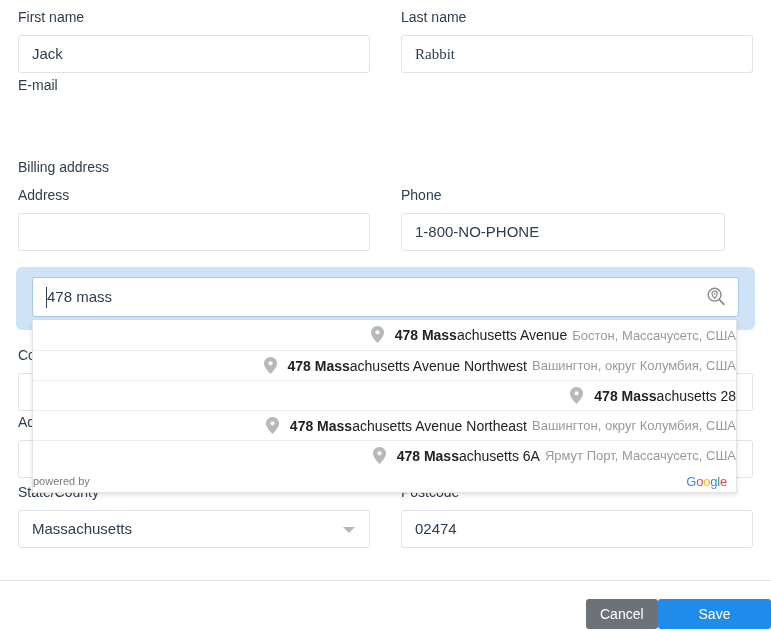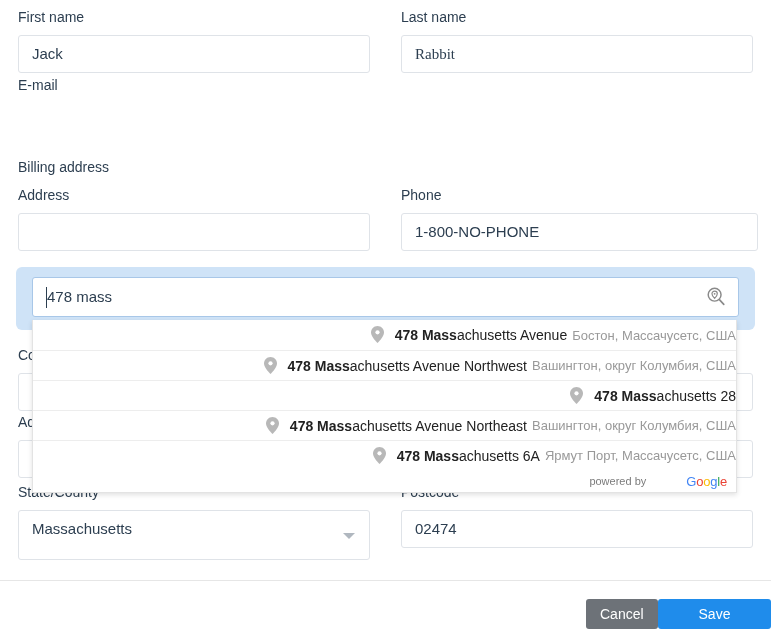--- a/index.html
+++ b/index.html
@@ -40,21 +40,21 @@
     white-space: nowrap;
     overflow: hidden;
   }
   .text-input.empty { color: #919eab; }
 
   .select-wrap {
     position: absolute;
     border: 1px solid #dfe3e8;
     border-radius: 3px;
     background: #fff;
-    height: 50px;
+    height: 38px;
   }
   .select-wrap .sel-value {
     font-size: 15px;
     color: #2c3e50;
     line-height: 36px;
     padding-left: 13px;
     white-space: nowrap;
   }
   .caret {
     position: absolute;
@@ -133,25 +133,24 @@
   .ac-main b { font-weight: bold; }
   .ac-sub {
     font-size: 13px;
     color: #999;
     margin-left: 5px;
   }
   .ac-footer {
     height: 22px;
     display: flex;
     align-items: center;
-    justify-content: flex-end;
+    justify-content: space-between;
     padding-right: 9px;
     font-size: 11px;
     color: #7b7b7b;
-    gap: 36px;
   }
   .g-logo { margin-left: 4px; font-size: 13px; letter-spacing: -0.2px; }
   .g-b { color:#4285F4; } .g-r { color:#EA4335; }
   .g-y { color:#FBBC05; } .g-g { color:#34A853; }
 
   .divider {
     position: absolute;
     left: 0; width: 771px; height: 1px;
     background: #e6e6e6;
   }
@@ -183,21 +182,21 @@
   <div class="text-input" style="left:401px; top:35px; width:352px;font-family:Liberation Serif, serif;">Rabbit</div>
 
   <div class="field-label" style="left:18px; top:76px;">E-mail</div>
 
   <div class="section-title" style="left:18px; top:158px;">Billing address</div>
 
   <div class="field-label" style="left:18px; top:186px;">Address</div>
   <div class="text-input empty" style="left:18px; top:213px; width:352px;"></div>
 
   <div class="field-label" style="left:401px; top:186px;">Phone</div>
-  <div class="text-input" style="left:401px; top:213px; width:357px;">1-800-NO-PHONE</div>
+  <div class="text-input" style="left:401px; top:213px; width:324px;">1-800-NO-PHONE</div>
 
   <div class="field-label" style="left:18px; top:346px;">Country</div>
   <div class="text-input empty" style="left:18px; top:373px; width:352px;"></div>
   <div class="text-input empty" style="left:401px; top:373px; width:352px;"></div>
 
   <div class="field-label" style="left:18px; top:413px;">Address</div>
   <div class="text-input empty" style="left:18px; top:440px; width:352px;"></div>
   <div class="text-input empty" style="left:401px; top:440px; width:352px;"></div>
 
   <div class="field-label" style="left:18px; top:483px;">State/County</div>

